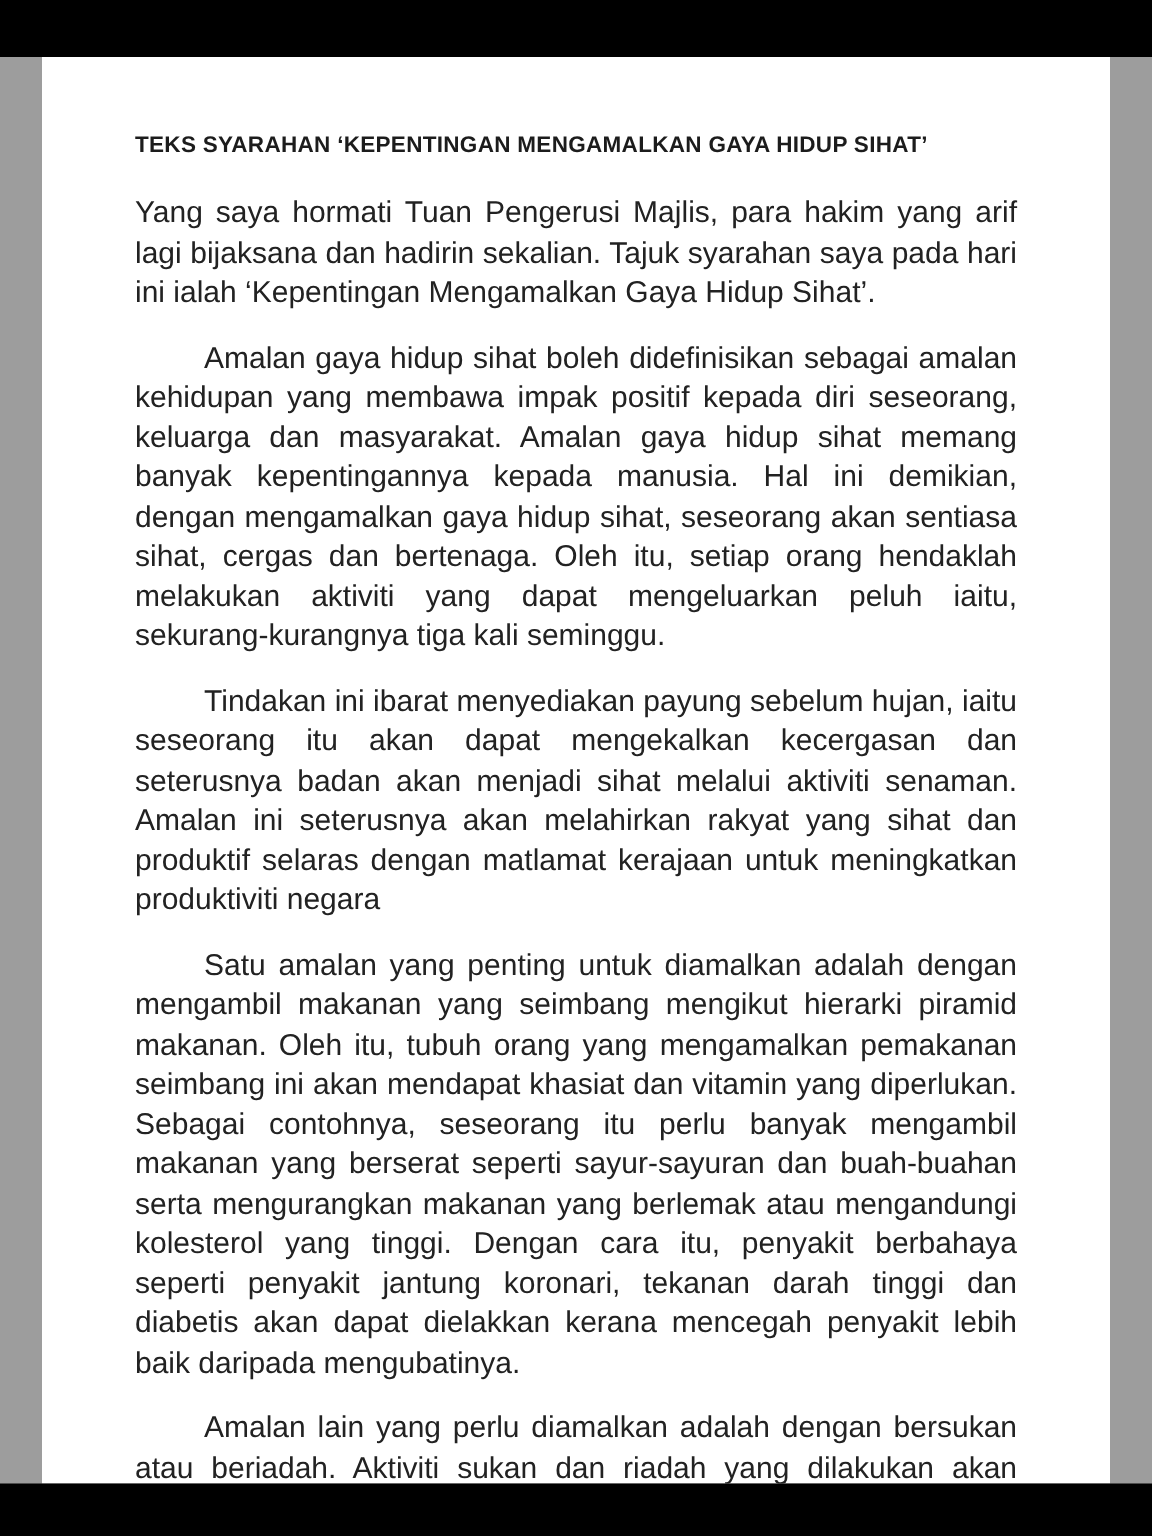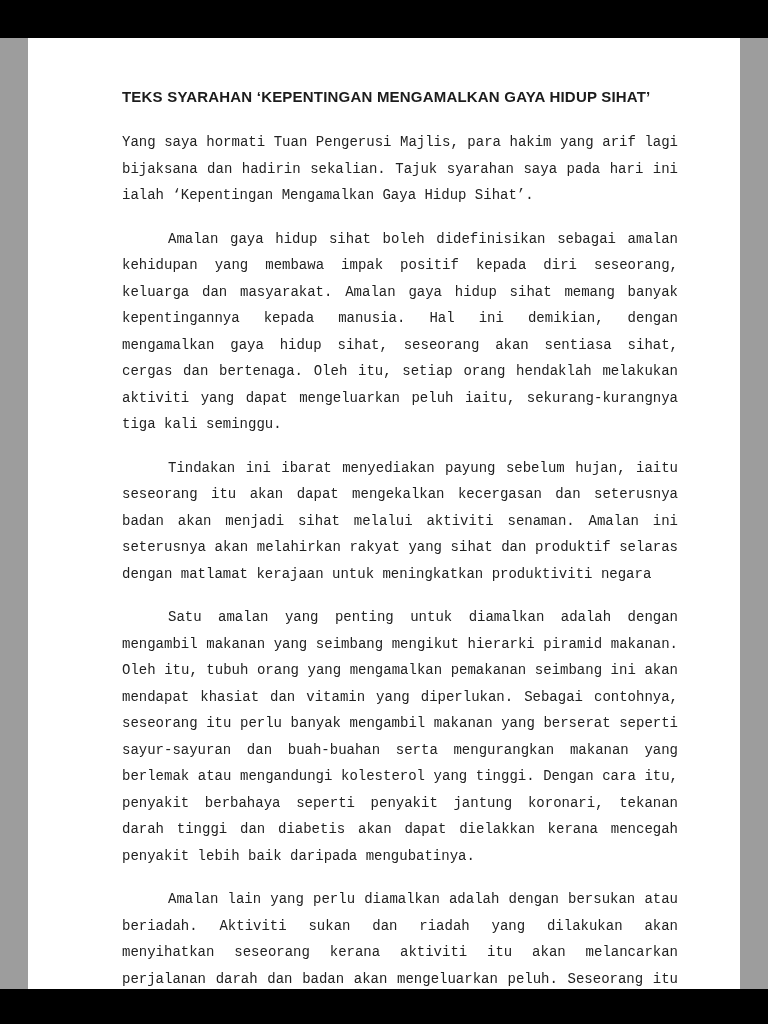--- a/index.html
+++ b/index.html
@@ -31,37 +31,36 @@
     background: #000000;
   }
   .page {
     position: absolute;
     top: 38px;
     left: 28px;
     width: 712px;
     height: 951px;
     background: #ffffff;
     box-sizing: border-box;
-    padding: 50px 62px 0 94px;
+    padding: 50px 62px 0 62px;
     overflow: hidden;
   }
   .doc-title {
     font-size: 15px;
     font-weight: bold;
     color: #1c1c1c;
     margin: 0 0 24px 0;
     letter-spacing: 0.2px;
   }
   .paragraph {
-    font-size: 14px;
+    font-size: 20px;
     line-height: 26.5px;
     color: #222222;
     text-align: justify;
     margin: 0 0 17px 0;
-    font-family: Liberation Mono, monospace;
   }
   .paragraph.indent {
     text-indent: 46px;
   }
 </style>
 </head>
 <body>
 
 <div class="top-bar"></div>
 

